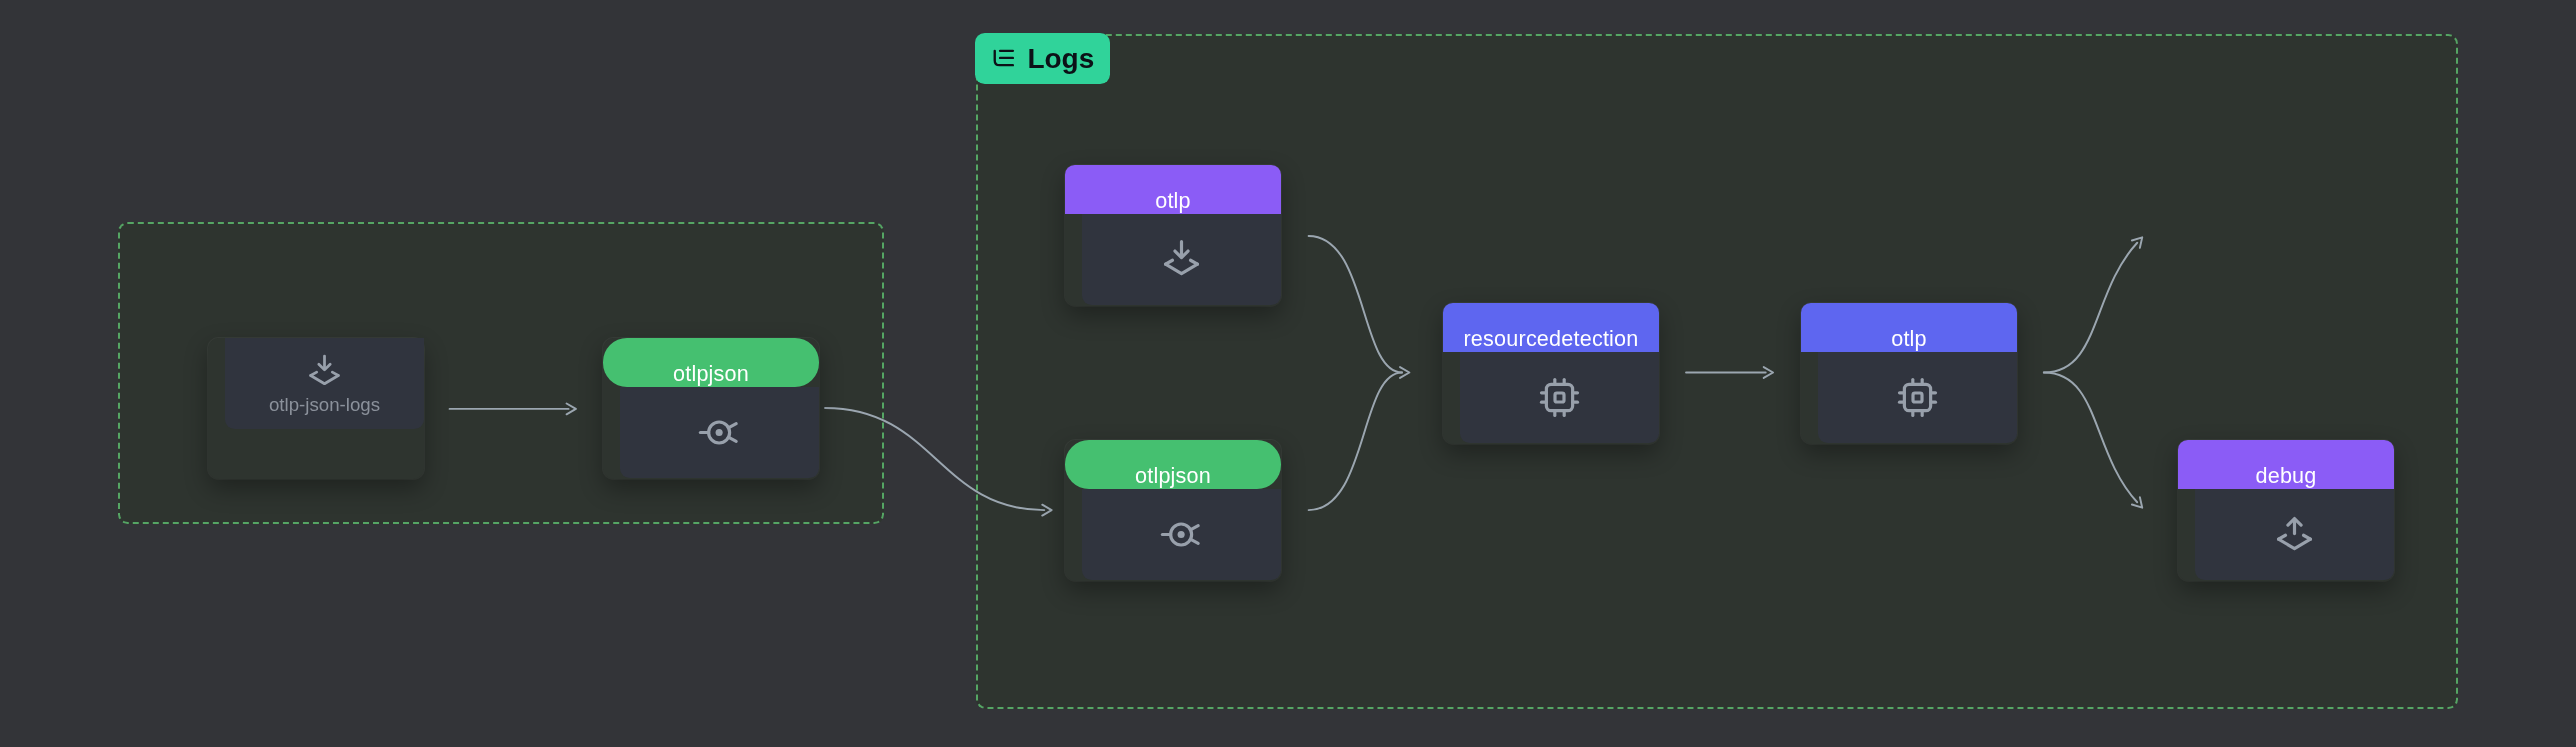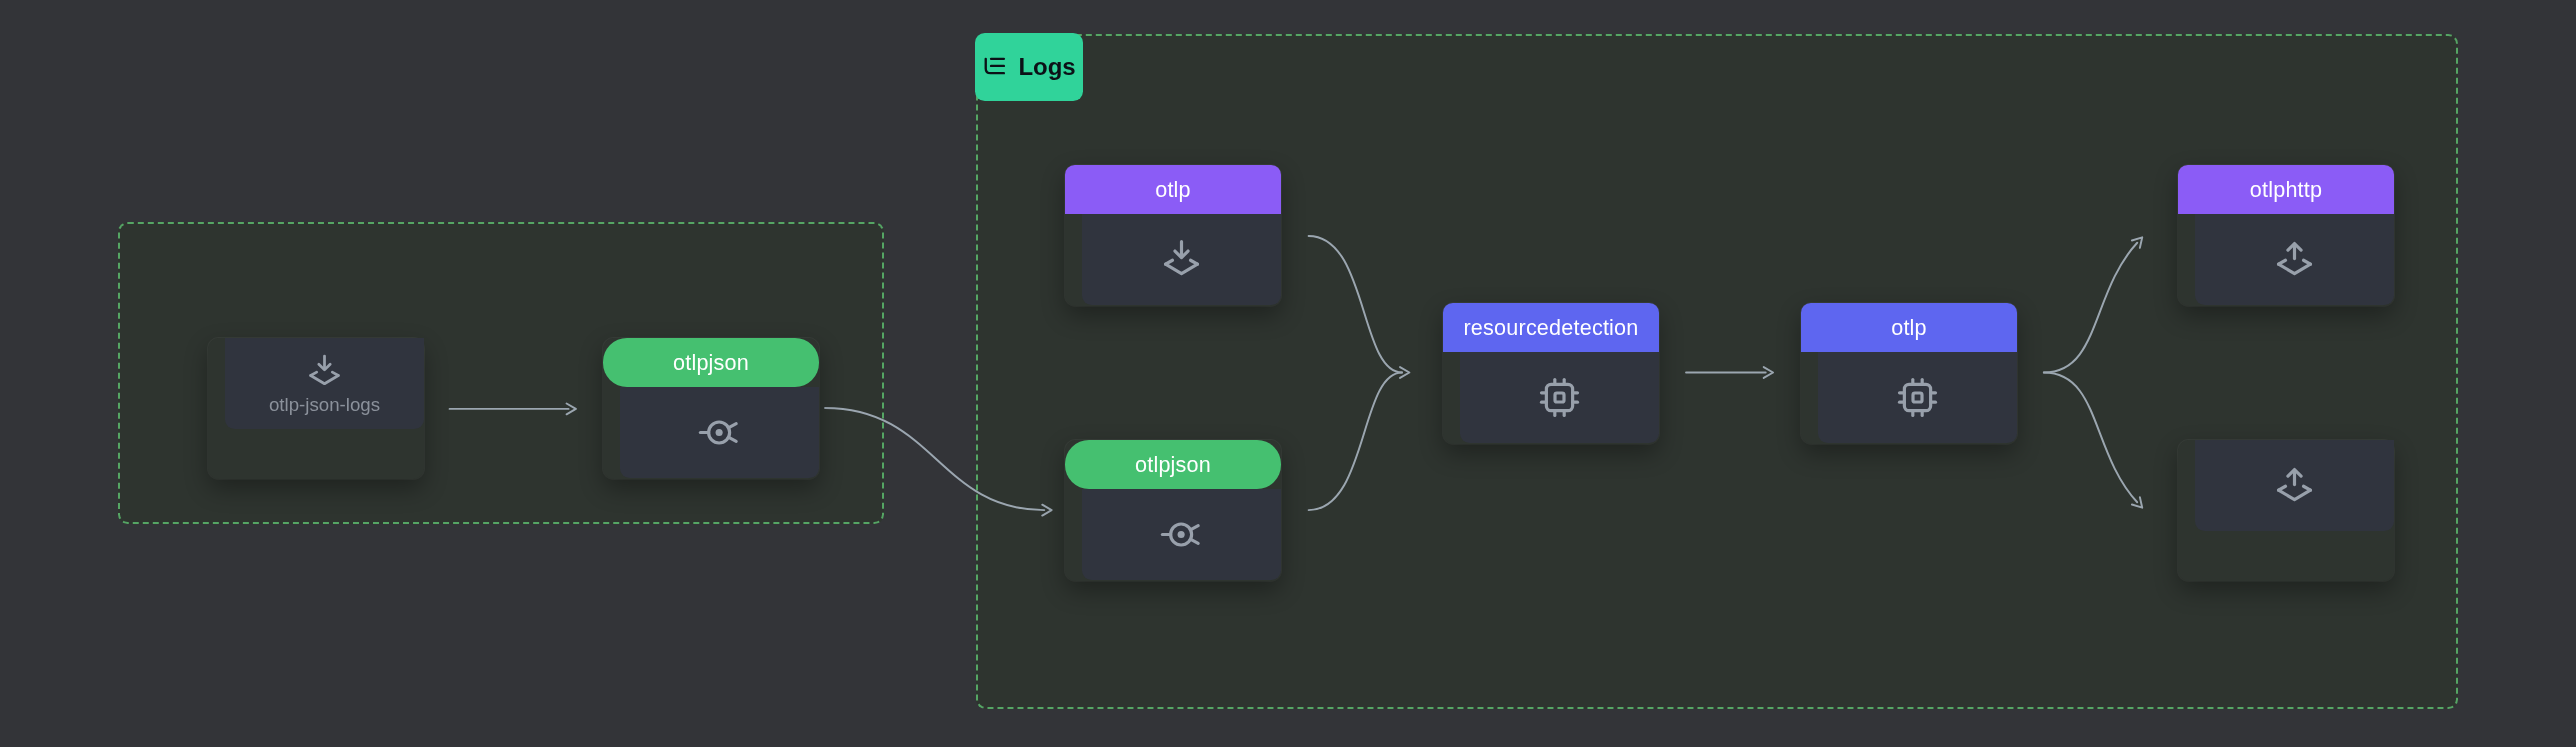--- a/index.html
+++ b/index.html
@@ -12,35 +12,35 @@
   }
   *{box-sizing:border-box;margin:0;padding:0}
   html,body{background:var(--canvas-bg);}
   body{font-family:"Liberation Sans","DejaVu Sans",sans-serif;}
   .canvas{position:relative;width:2576px;height:747px;background:var(--canvas-bg);overflow:hidden;}
 
   .group{position:absolute;background:var(--group-bg);border:2px dashed var(--group-border);border-radius:9.8px;}
   .group-raw{left:118px;top:222px;width:766px;height:302px;}
   .group-logs{left:976px;top:34px;width:1482px;height:675px;}
 
-  .badge{position:absolute;display:inline-flex;align-items:center;gap:10.8px;height:68px;
-         padding:0 7px;border-radius:9.8px;background:var(--badge-bg);color:var(--badge-text);
-         font-size:24px;font-weight:700;white-space:nowrap;z-index:3;}
+  .badge{position:absolute;display:inline-flex;align-items:center;gap:10.8px;height:51px;
+         padding:0 16px;border-radius:9.8px;background:var(--badge-bg);color:var(--badge-text);
+         font-size:28px;font-weight:700;white-space:nowrap;z-index:3;}
   .badge-raw{left:117px;top:220px;}
   .badge-logs{left:975px;top:33px;}
   .badge-icon{width:25.6px;height:25.6px;stroke:currentColor;fill:none;stroke-width:2.2;
               stroke-linecap:round;stroke-linejoin:round;flex:0 0 auto;}
 
   .edges{position:absolute;left:0;top:0;width:2576px;height:747px;z-index:2;pointer-events:none;}
   .edge{stroke:var(--edge);stroke-width:2;fill:none;stroke-linecap:round;}
   .arrowhead{stroke:var(--edge);stroke-width:2;fill:none;stroke-linecap:round;stroke-linejoin:round;}
 
   .node{position:absolute;width:216px;height:141px;border-radius:10.8px;z-index:4;cursor:pointer;
         box-shadow:0 9.8px 23.6px rgba(0,0,0,.32),0 0 0 1px rgba(255,255,255,.05);}
-  .node-header{height:49px;border-radius:9.8px 9.8px 0 0;display:flex;align-items:center;justify-content:center;
+  .node-header{height:49px;border-radius:9.8px 9.8px 0 0;display:flex;align-items:flex-end;justify-content:center;
                color:var(--node-title);font-size:21.6px;font-weight:500;letter-spacing:0.2px;}
   .node-header.receiver{background:var(--header-receiver);}
   .node-header.exporter{background:var(--header-exporter);}
   .node-header.connector{background:var(--header-connector);border-radius:24px;}
   .node-header.processor{background:var(--header-processor);}
   .node-body{height:91px;background:var(--node-body);border-radius:0 0 9.8px 9.8px;
              display:flex;flex-direction:column;align-items:center;justify-content:center;gap:4.9px;margin-left:17px;}
   .nicon{color:var(--icon);stroke:var(--icon);fill:none;stroke-width:1.7;
          stroke-linecap:round;stroke-linejoin:round;width:45px;height:45px;}
   .nicon.small{width:39px;height:39px;}
@@ -176,33 +176,26 @@
     <div class="node-header processor">
       <span>otlp</span>
     </div>
     <div class="node-body">
       <svg class="nicon" viewBox="0 0 46 46" width="45" height="45">
           <use href="#i-processor"></use>
         </svg>
     </div>
   </div>
 
-  <div class="node" style="left:2178px;top:165px;">
+
+  <div class="node" style="left:2178px;top:440px;">
     <div class="node-header exporter">
-      <span>otlphttp</span>
+      <span>debug</span>
     </div>
     <div class="node-body">
       <svg class="nicon" viewBox="0 0 46 46" width="45" height="45">
           <use href="#i-exporter"></use>
         </svg>
     </div>
   </div>
 
-  <div class="node" style="left:2178px;top:440px;">
-    <div class="node-body">
-      <svg class="nicon" viewBox="0 0 46 46" width="45" height="45">
-          <use href="#i-exporter"></use>
-        </svg>
-    </div>
-  </div>
-
 </div>
 
 
 </body></html>

